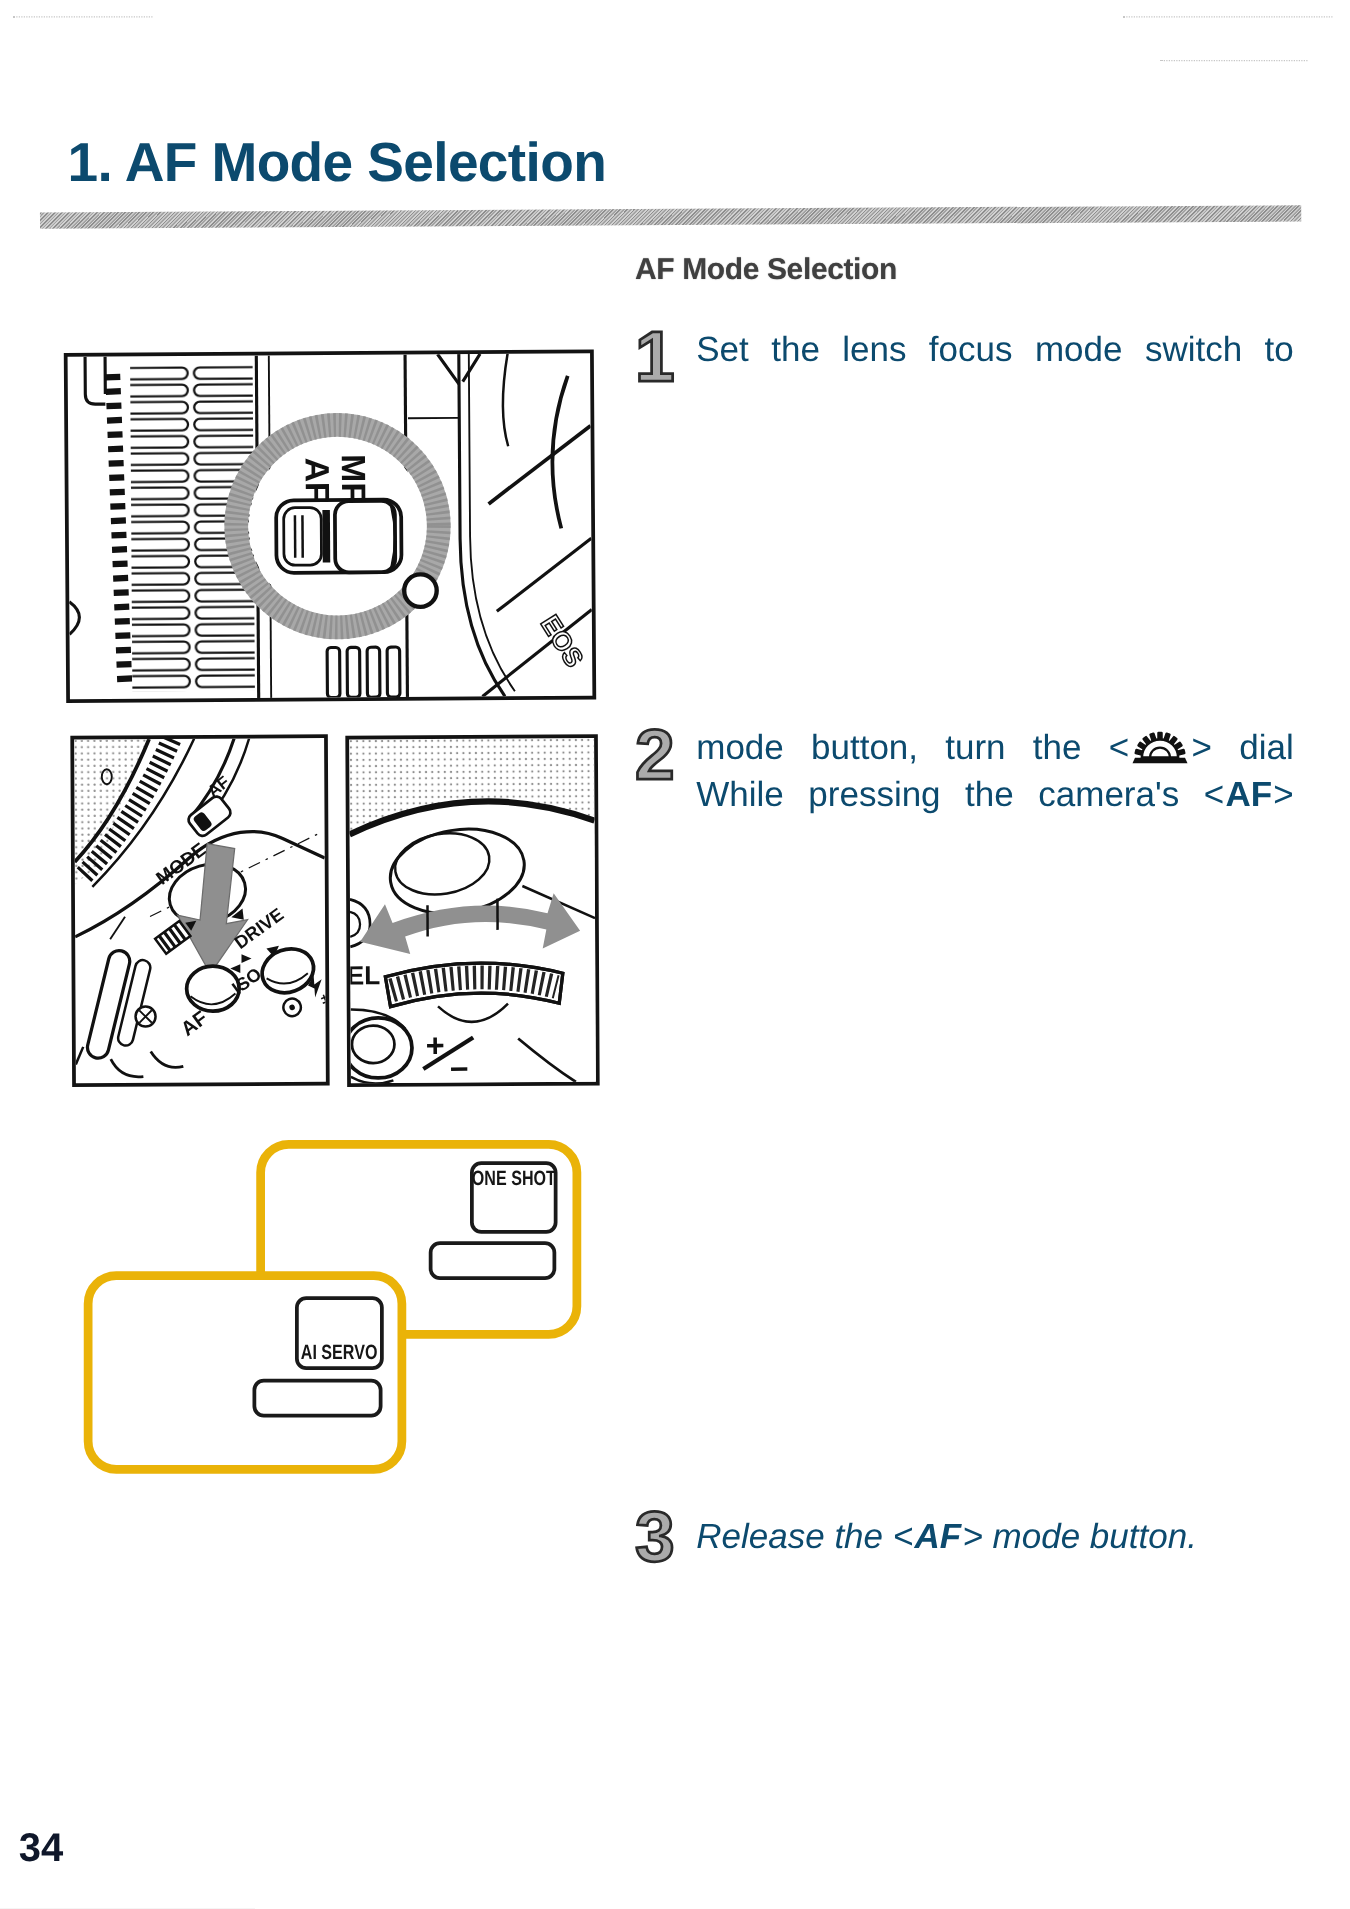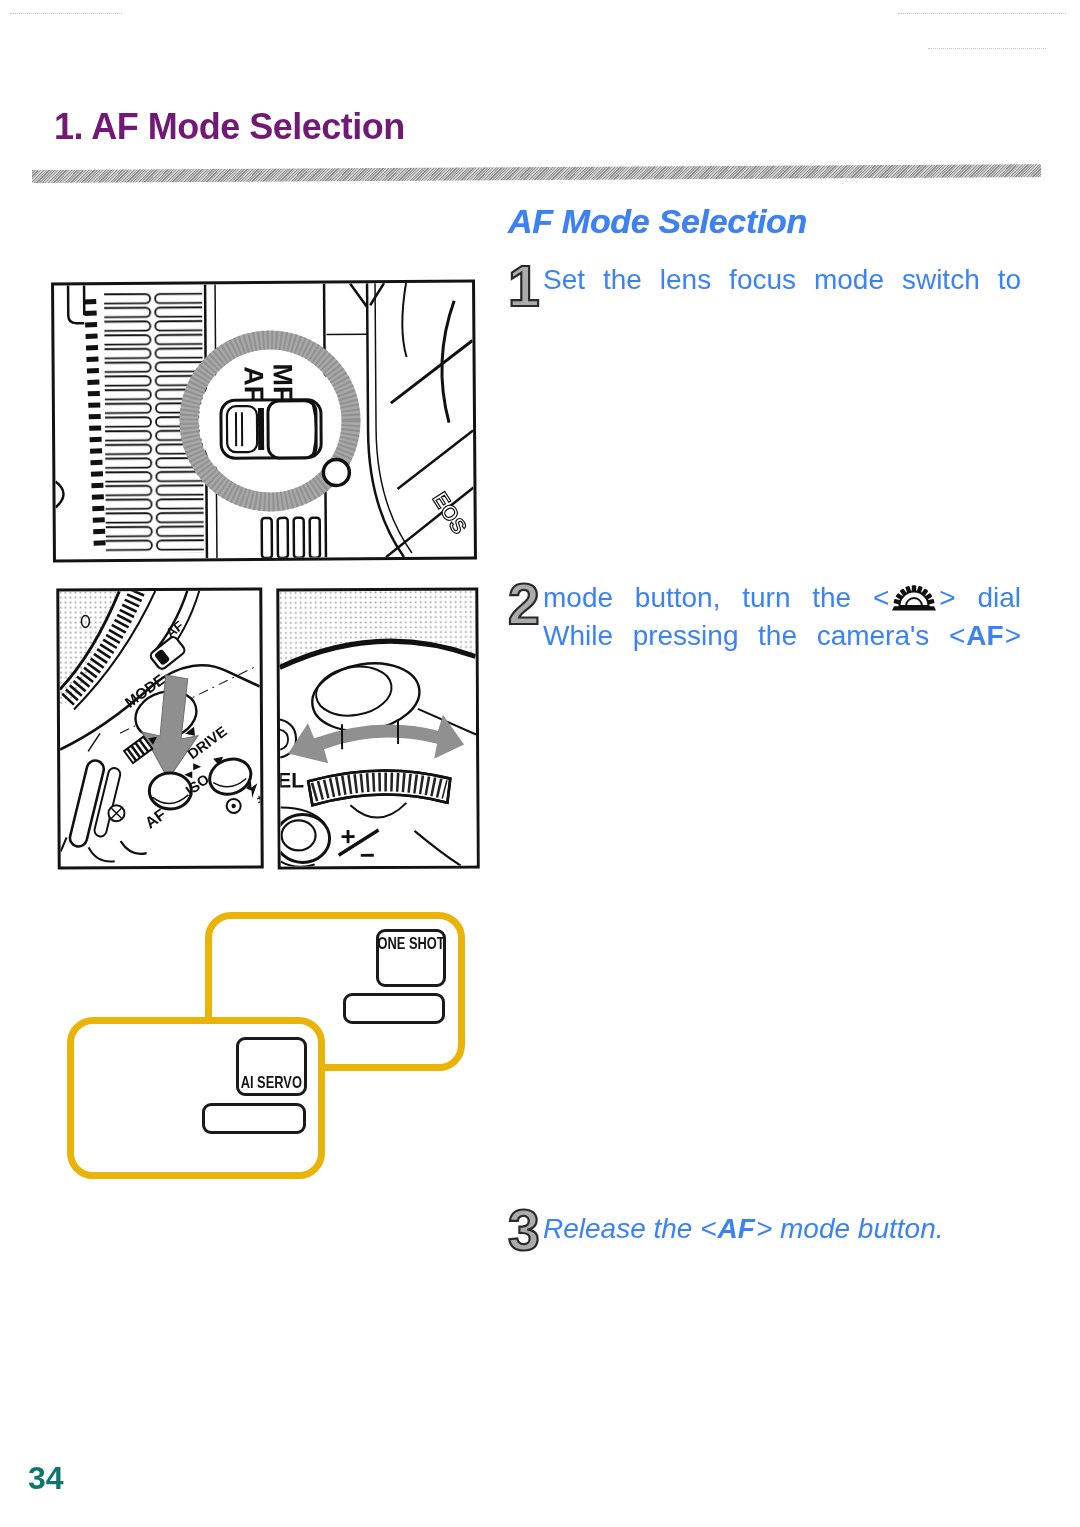--- a/index.html
+++ b/index.html
@@ -6,60 +6,60 @@
   .page{
     position:relative; width:1080px; height:1527px; margin:0 auto;
     background:#fff; overflow:hidden;
     font-family:"Liberation Sans", sans-serif; color:#161616;
   }
   .abs{position:absolute;}
   
   .scanline{position:absolute; border-top:1px dotted #b9b9b9; opacity:.8;}
   
   .h1{
-    left:54px; top:106px; font-size:36px; font-weight:700; letter-spacing:-.5px;
-    color:#701a75; white-space:nowrap;
+    left:54px; top:106px; font-size:44px; font-weight:700; letter-spacing:-.5px;
+    color:#0c4a6e; white-space:nowrap;
   }
   .band{
     left:32px; top:170px; width:1009px; height:13px;
     transform:rotate(-.33deg); transform-origin:left center;
     background:
       repeating-linear-gradient(135deg,#8e8e8e 0 1px,#c7c7c7 1px 2px,#a3a3a3 2px 3px,#d2d2d2 3px 4px);
   }
   .h2{
-    left:508px; top:202px; font-size:34px; font-weight:700; letter-spacing:-.3px;
-    color:#3b82f6; text-shadow:0 0 1px #9b9b9b; white-space:nowrap;font-style:italic;
+    left:508px; top:202px; font-size:24px; font-weight:700; letter-spacing:-.3px;
+    color:#404040; text-shadow:0 0 1px #9b9b9b; white-space:nowrap;
   }
   
   .step{position:absolute; width:528px;}
   .step-num{
     position:absolute; left:0; top:0; font-size:57px; line-height:56px; font-weight:700;
     color:#ababab; -webkit-text-stroke:2.2px #2a2a2a;
   }
-  .step-text{margin-left:35px; padding-top:3px; width:478px; font-size:28px; color:#3b82f6;}
+  .step-text{margin-left:49px; padding-top:3px; width:478px; font-size:28px; color:#0c4a6e;}
   .tline{line-height:38px; white-space:nowrap;}
   .tline.just{white-space:normal; text-align:justify; text-align-last:justify;}
   .tline .b{font-weight:700; padding:0 1px;}
   .dial-ic{vertical-align:-5px; margin:0 2px;}
   
   .fig{position:absolute; border:3px solid #131313; background:#fff;}
   .fig svg{display:block;}
   
   .lcdwrap{left:60px; top:905px; width:421px; height:292px;}
   .panel{position:absolute; background:#fff; border:7px solid #eab308; border-radius:26px;}
   .panel-back{left:145px; top:7px; width:246px; height:145px;}
   .panel-front{left:7px; top:112px; width:244px; height:148px;}
   .lcdbox{position:absolute; border:3.5px solid #1a1a1a; border-radius:9px; background:#fff;
     display:flex; justify-content:center;}
   .lcdtext{font-size:16.5px; font-weight:700; letter-spacing:0; transform:scaleX(.78); white-space:nowrap;}
   .box-oneshot{left:164px; top:10px; width:64px; height:50px; align-items:flex-start; padding-top:2px;}
   .box-aiservo{left:162px; top:13px; width:65px; height:52px; align-items:flex-end; padding-bottom:1px;}
   .box-empty1{left:131px; top:74px; width:96px; height:25px;}
   .box-empty2{left:128px; top:79px; width:98px; height:25px;}
-  .pagenum{left:28px; top:1460px; font-size:32px; font-weight:700; color:#0f766e;}
+  .pagenum{left:15px; top:1460px; font-size:32px; font-weight:700; color:#0f172a;}
   text{font-family:"Liberation Sans", sans-serif;}
 </style>
 </head>
 <body>
 
 <div class="page">
 
   <div class="scanline" style="left:10px;top:13px;width:112px;"></div>
   <div class="scanline" style="left:898px;top:13px;width:168px;"></div>
   <div class="scanline" style="left:928px;top:48px;width:118px;"></div>

